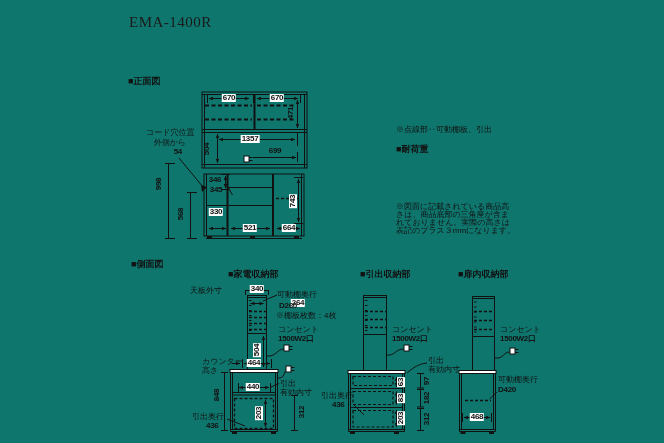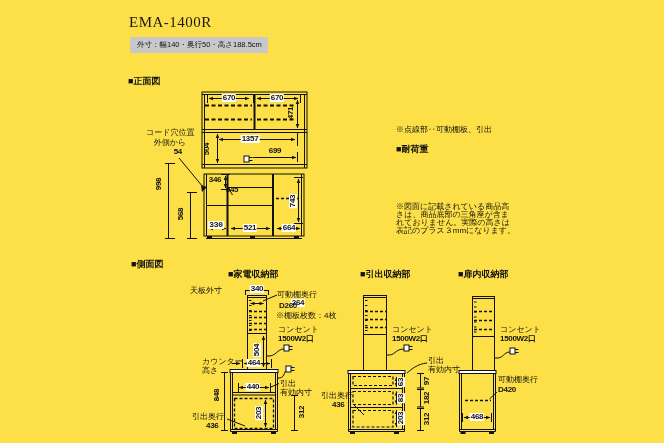--- a/index.html
+++ b/index.html
@@ -1,16 +1,16 @@
 <!DOCTYPE html>
 <html><head>
 <meta charset="utf-8">
 <style>
   html,body{margin:0;padding:0;background:#fff;}
-  .page{position:relative;width:664px;height:443px;background:#fde047;overflow:hidden;
+  .page{position:relative;width:664px;height:443px;background:#0f766e;overflow:hidden;
         font-family:"Liberation Sans",sans-serif;color:#111;}
   .abs{position:absolute;}
   .lb{position:absolute;font-size:8px;line-height:8px;color:#111;white-space:nowrap;}
   .d{font-weight:bold;letter-spacing:-0.3px;}
   .c{transform:translate(-50%,-50%);}
   .r{transform:translate(-50%,-50%) rotate(-90deg);}
   .bg{background:#fff;padding:0 1px;}
   .h{font-size:9px;font-weight:bold;line-height:9px;}
   .tar{text-align:right;}
   .title{position:absolute;left:129px;top:14px;font-family:"Liberation Serif",serif;
@@ -264,43 +264,42 @@
       </g>
     <g>
         <use href="#plug" x="404" y="345"></use>
       </g>
     <g>
         <use href="#plug" x="510" y="348"></use>
       </g>
   </svg>
 
   <div class="title">EMA-1400R</div>
-  <div class="badge">外寸：幅140・奥行50・高さ188.5cm</div>
 
   <div class="lb h" style="left:128px;top:77px;">■正面図</div>
   <div class="lb h" style="left:131px;top:260px;">■側面図</div>
   <div class="lb h" style="left:228px;top:270px;">■家電収納部</div>
   <div class="lb h" style="left:360px;top:270px;">■引出収納部</div>
   <div class="lb h" style="left:458px;top:270px;">■扉内収納部</div>
 
   <span class="lb d c bg" style="left:229px;top:98px;">670</span>
   <span class="lb d c bg" style="left:277px;top:98px;">670</span>
   <span class="lb d r" style="left:291px;top:113px;">471</span>
   <span class="lb d c bg" style="left:250px;top:139px;">1357</span>
   <span class="lb d r" style="left:207px;top:149px;">504</span>
   <span class="lb d c" style="left:275px;top:151px;">699</span>
   <span class="lb tar" style="left:146px;top:129px;width:40px;">コード穴位置</span>
   <span class="lb tar" style="left:146px;top:139px;width:40px;">外側から</span>
   <span class="lb d tar" style="left:146px;top:148px;width:36px;">54</span>
   <span class="lb d r" style="left:159px;top:184px;">998</span>
   <span class="lb d r" style="left:181px;top:214px;">568</span>
   <span class="lb d c" style="left:215px;top:180px;">346</span>
-  <span class="lb d c" style="left:216px;top:190px;margin-left:16px;">345</span>
+  <span class="lb d c" style="left:216px;top:190px;">345</span>
   <span class="lb d r bg" style="left:293px;top:201px;">743</span>
-  <span class="lb d c bg" style="left:216px;top:225px;font-family:Liberation Mono, monospace;">330</span>
+  <span class="lb d c bg" style="left:216px;top:212px;">330</span>
   <span class="lb d c bg" style="left:250px;top:228px;">521</span>
   <span class="lb d c bg" style="left:289px;top:228px;">664</span>
 
   <div class="lb" style="left:396px;top:126px;">※点線部‥可動棚板、引出</div>
   <div class="lb h" style="left:396px;top:145px;">■耐荷重</div>
   <div class="abs pre" style="left:396px;top:203px;width:130px;">※図面に記載されている商品高
 さは、商品底部の三角座が含ま
 れておりません。実際の高さは
 表記のプラス３mmになります。</div>
 

